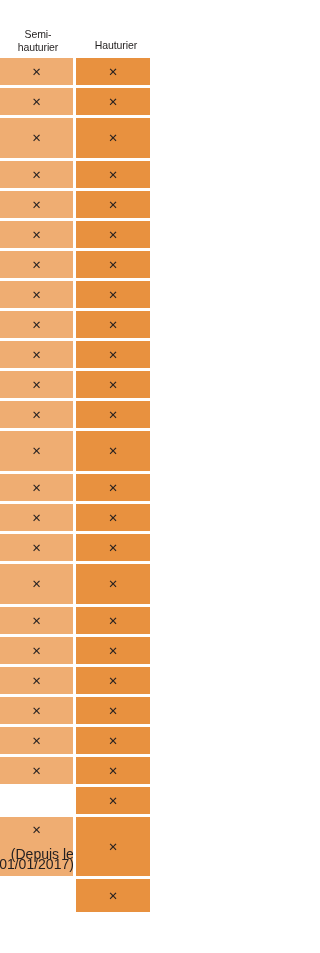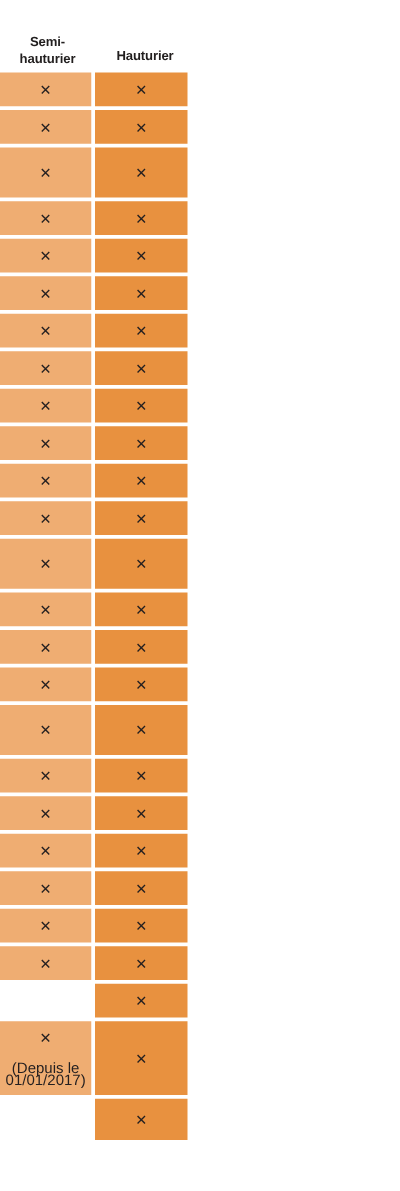--- a/index.html
+++ b/index.html
@@ -26,21 +26,21 @@
     width: 156px;
     height: 58px;
     box-sizing: border-box;
   }
   .header-cell {
     box-sizing: border-box;
     display: flex;
     align-items: flex-end;
     justify-content: center;
     text-align: center;
-    font-weight: bold;
+    font-weight: normal;
     font-size: 10.5px;
     line-height: 12.5px;
     color: #221f1f;
     letter-spacing: -0.1px;
     padding-bottom: 5px;
     white-space: pre-line;
     margin-top: 36px;
   }
   .header-cell.col-left  { width: 76px; }
   .header-cell.col-right { width: 80px; padding-bottom: 7px; }
@@ -79,23 +79,23 @@
 
   .mark {
     font-family: "DejaVu Sans", sans-serif;
     font-size: 11.5px;
     line-height: 12px;
     font-weight: bold;
     color: #231f20;
     display: block;
   }
   .note {
-    font-size: 12px;
+    font-size: 14px;
     line-height: 10.5px;
-    text-align: center;
+    text-align: right;
     color: #231f20;
     white-space: pre-line;
     margin-top: 13px;
   }
 </style>
 </head>
 <body>
 
 <div id="table-fragment">
 

